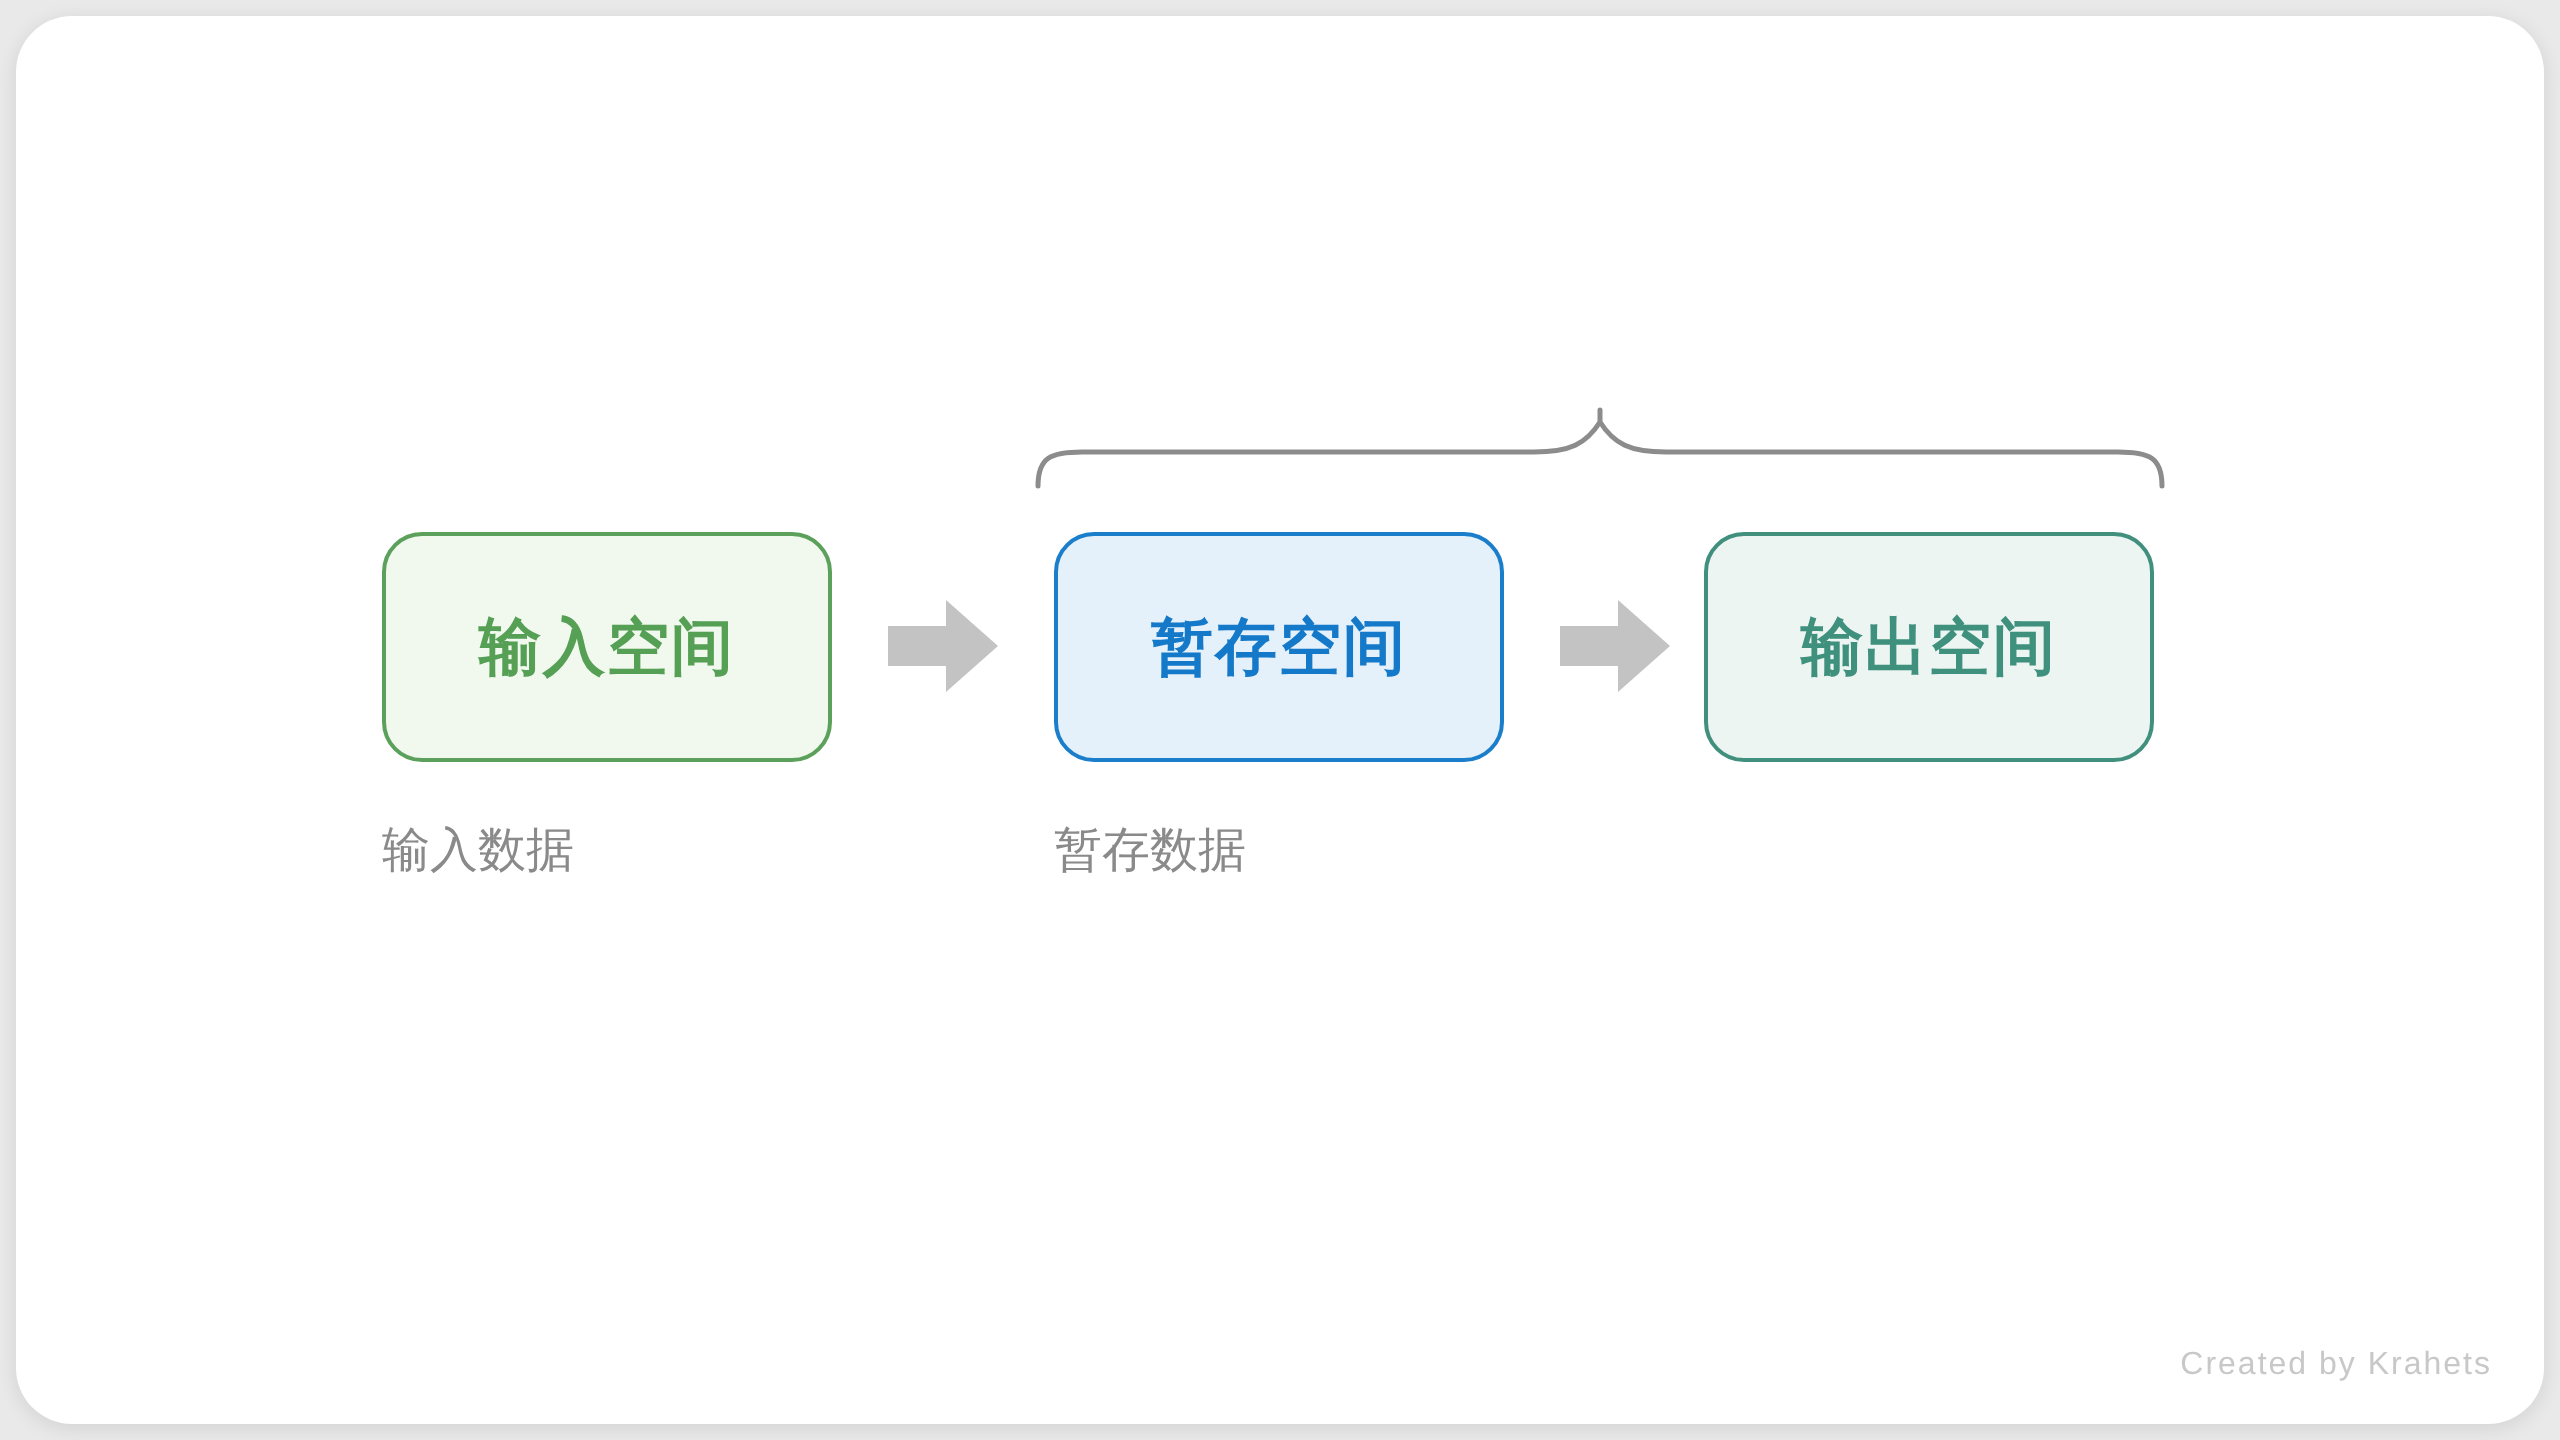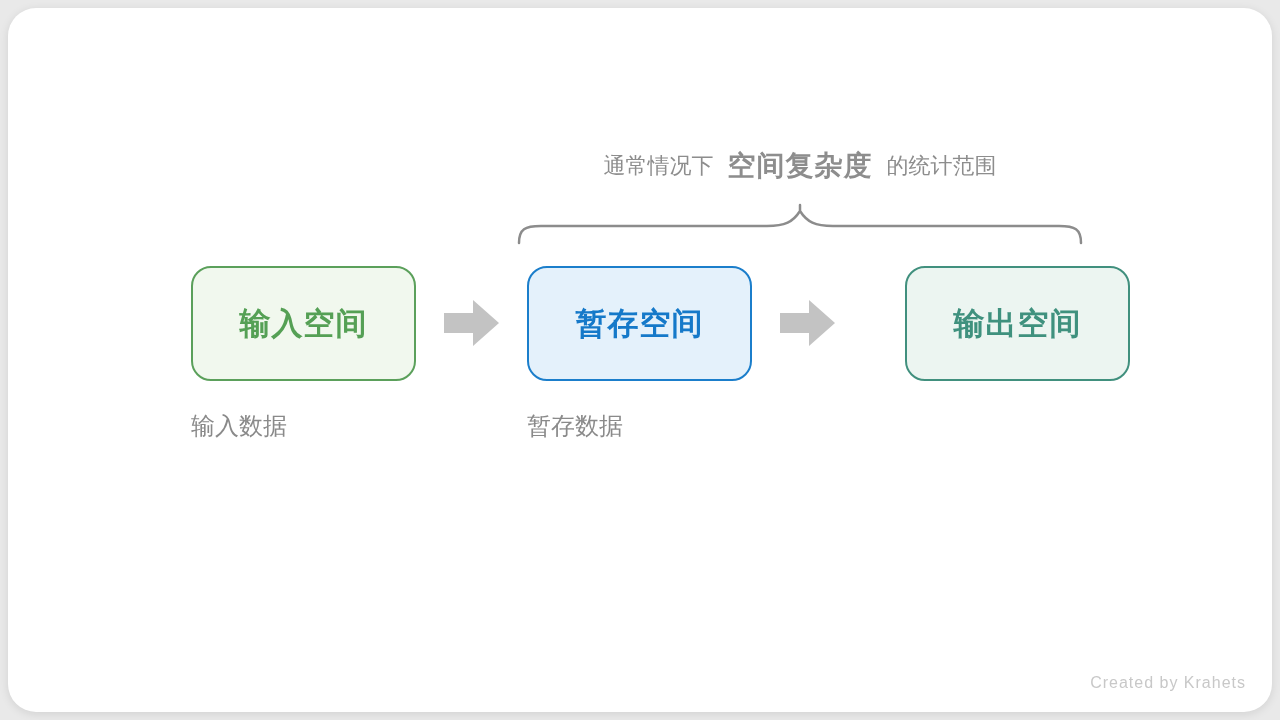--- a/index.html
+++ b/index.html
@@ -32,21 +32,21 @@
     position:absolute;left:509px;top:194px;width:566px;height:44px;
   }
   .box{
     position:absolute;top:258px;width:225px;height:115px;
     border-radius:20px;border:2.5px solid;box-sizing:border-box;
     display:flex;align-items:center;justify-content:center;
     font-size:31px;font-weight:700;letter-spacing:1px;
   }
   .box.green{left:183px;border-color:var(--green-border);background:var(--green-fill);color:var(--green-text);font-family:Liberation Serif, serif;}
   .box.blue {left:519px;border-color:var(--blue-border); background:var(--blue-fill); color:var(--blue-text);}
-  .box.teal {left:897px;border-color:var(--teal-border); background:var(--teal-fill); color:var(--teal-text);font-family:Liberation Serif, serif;}
+  .box.teal {left:844px;border-color:var(--teal-border); background:var(--teal-fill); color:var(--teal-text);font-family:Liberation Serif, serif;}
   .arrow{position:absolute;top:292px;width:55px;height:46px;}
   .arrow.a1{left:436px;}
   .arrow.a2{left:772px;}
   .note-col{
     position:absolute;top:394px;width:225px;text-align:left;
     color:var(--note-gray);font-size:24px;line-height:48px;
   }
   .note-col.c1{left:183px;}
   .note-col.c2{left:519px;}
   .note-col.c3{left:855px;}
@@ -54,25 +54,20 @@
     position:absolute;right:26px;top:666px;
     font-family:Liberation Sans, sans-serif;
     font-size:16px;color:var(--credit-gray);letter-spacing:1px;
   }
 </style>
 </head>
 <body>
 
 <div class="card">
 
-  <div class="annotation">
-    <span>通常情况下</span>
-    <span class="hl">空间复杂度</span>
-    <span>的统计范围</span>
-  </div>
 
   <svg class="brace" viewBox="0 0 566 44" fill="none">
     <path d="M2,41 C2,27 8,24 24,24 L250,24 C268,24 276,20 283,9 L283,3 L283,9 C290,20 298,24 316,24 L542,24 C558,24 564,27 564,41" stroke="#8c8c8c" stroke-width="2.5" stroke-linecap="round" stroke-linejoin="round"></path>
   </svg>
 
   <div class="box green">
     <span>输入空间</span>
   </div>
 
   <div class="arrow a1">

